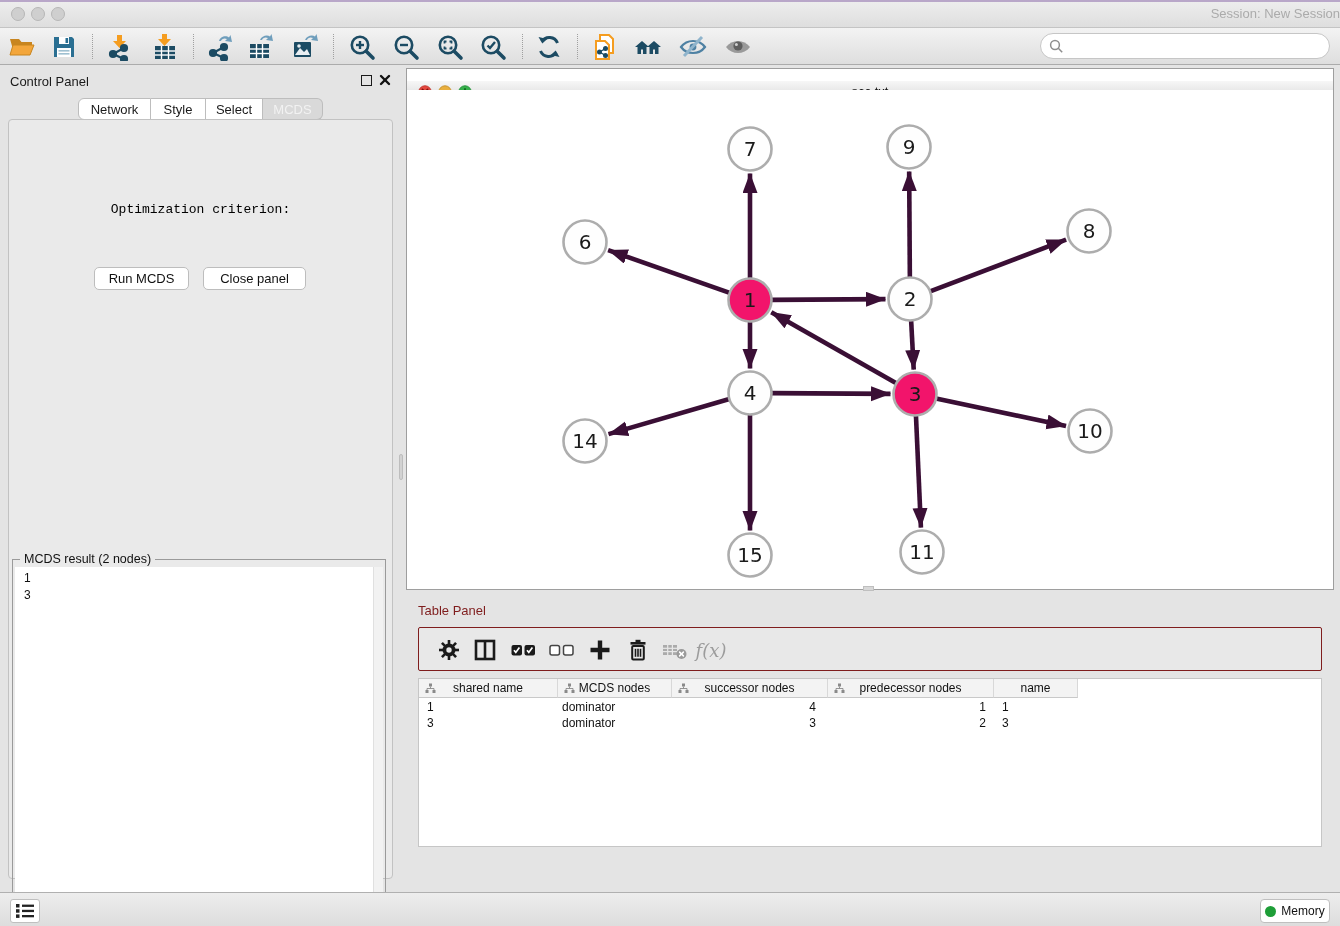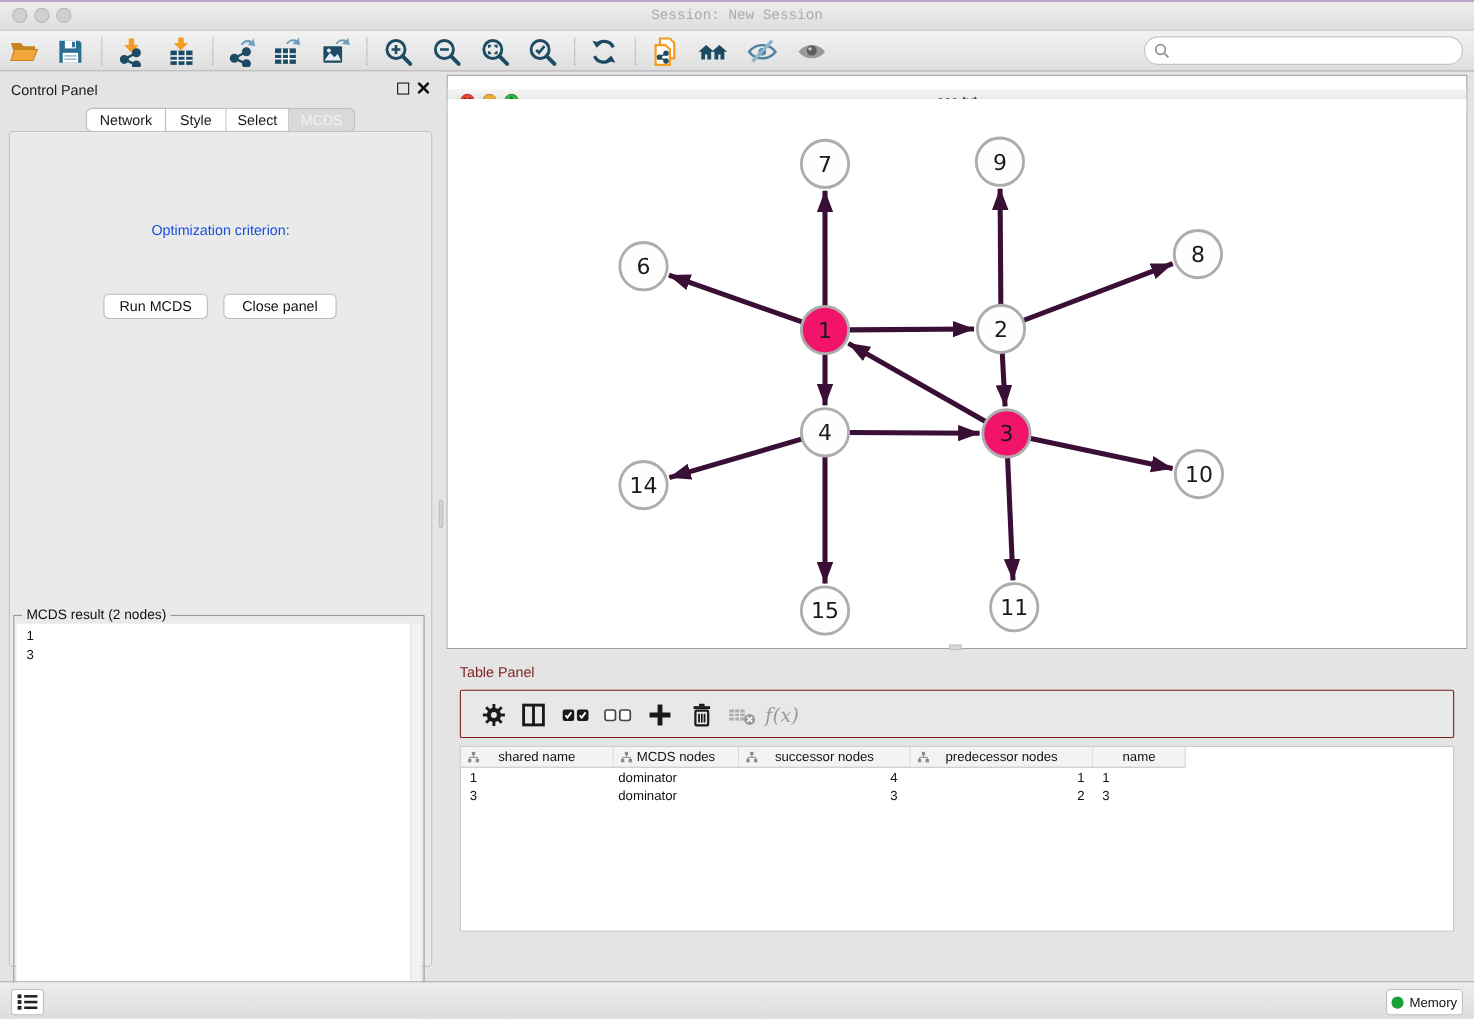--- a/index.html
+++ b/index.html
@@ -5,22 +5,22 @@
   * { margin:0; padding:0; box-sizing:border-box; }
   html,body { width:1340px; height:926px; }
   body { font-family:"Liberation Sans","DejaVu Sans",sans-serif; background:#E4E4E4; position:relative; overflow:hidden; }
   #app { position:absolute; inset:0; border-top:2px solid #B9A7C9; }
 
   
   #titlebar { position:absolute; left:0; top:0; width:1340px; height:26px;
     background:linear-gradient(#EDEDED,#DEDEDE); border-bottom:1px solid #C4C4C4; }
   .tl-dot { position:absolute; top:5px; width:14px; height:14px; border-radius:50%;
     background:#CFCFCF; border:1px solid #B7B7B7; }
-  #window-title { position:absolute; left:0; right:0; top:4px; text-align:center;
-    font-size:13px; color:#ABABAB;font-family:Liberation Mono, monospace; }
+  #window-title { position:absolute; left:0; right:0; top:4px; text-align:right;
+    font-size:13px; color:#ABABAB; }
 
   
   #toolbar { position:absolute; left:0; top:26px; width:1340px; height:37px;
     background:linear-gradient(#F3F3F3,#DEDEDE); border-bottom:1px solid #ABABAB; }
   .tbi { position:absolute; top:3px; width:34px; height:32px; display:flex;
     align-items:center; justify-content:center; cursor:default; }
   .tsep { position:absolute; top:6px; height:25px; width:0;
     border-left:1px dotted #9F9F9F; }
   #search-box { position:absolute; right:10px; top:5px; width:290px; height:26px;
     background:#fff; border:1px solid #C6C6C6; border-radius:13px;
@@ -33,21 +33,21 @@
   .panel-float { position:absolute; top:10px; width:11px; height:11px; border:1.6px solid #1a1a1a; background:transparent; }
   .panel-close { position:absolute; top:9px; width:12px; height:12px; }
   #cp-pane { position:absolute; left:8px; top:54px; width:385px; height:760px;
     background:#EAEAEA; border:1px solid #C2C2C2; border-radius:4px; }
   .seg-bar { position:absolute; display:flex; height:22px; }
   .seg { height:22px; background:#fff; border:1px solid #BDBDBD; border-left:none;
     font-size:13px; color:#1a1a1a; display:flex; align-items:center; justify-content:center; cursor:default; }
   .seg:first-child { border-left:1px solid #BDBDBD; border-radius:6px 0 0 6px; }
   .seg:last-child { border-radius:0 6px 6px 0; }
   .seg.sel { background:#D9D9D9; color:#F2F2F2; }
-  #opt-label { position:absolute; left:0; width:401px; top:137px; text-align:center; font-size:13px; color:#1d4ed8; }
+  #opt-label { position:absolute; left:0; width:401px; top:137px; text-align:center; font-size:13px; color:#000000;font-family:Liberation Mono, monospace; }
   #opt-select { position:absolute; left:45px; top:158px; width:308px; height:23px; background:#fff;
     border:1px solid #B5B5B5; border-radius:5px; font-size:13px; color:#111;
     display:flex; align-items:center; padding-left:10px; }
   #opt-select .stepper { position:absolute; right:6px; top:2px; }
   .cp-btn { position:absolute; top:202px; height:23px; background:#fff; border:1px solid #BDBDBD;
     border-radius:5px; font-size:13px; color:#111; display:flex; align-items:center; justify-content:center; cursor:default; }
   #result-group { position:absolute; left:12px; top:494px; width:374px; height:377px;
     border:1px solid #9A9A9A; }
   #result-title { position:absolute; left:7px; top:-8px; background:#EAEAEA; padding:0 4px;
     font-size:12.5px; color:#111; }

